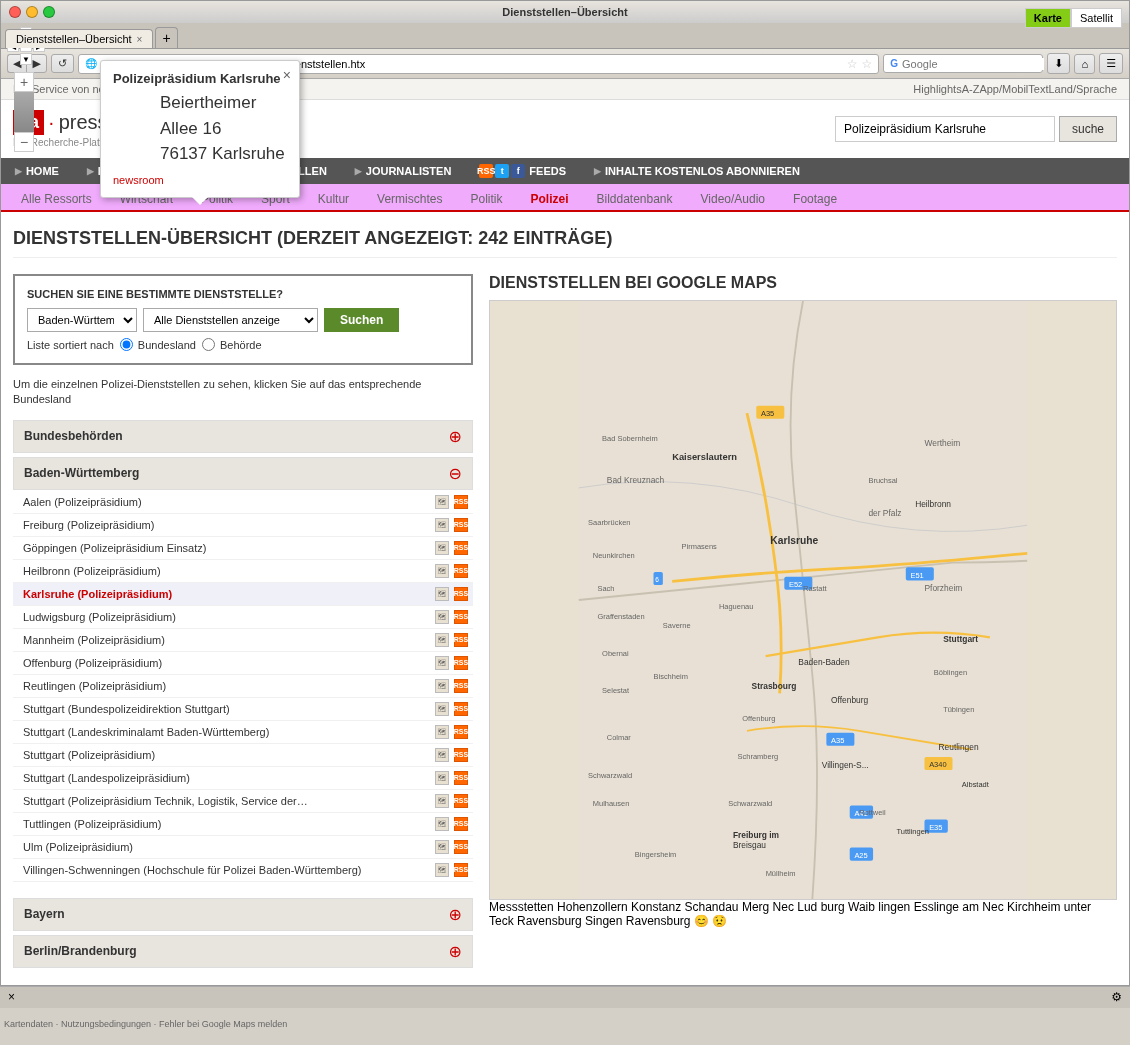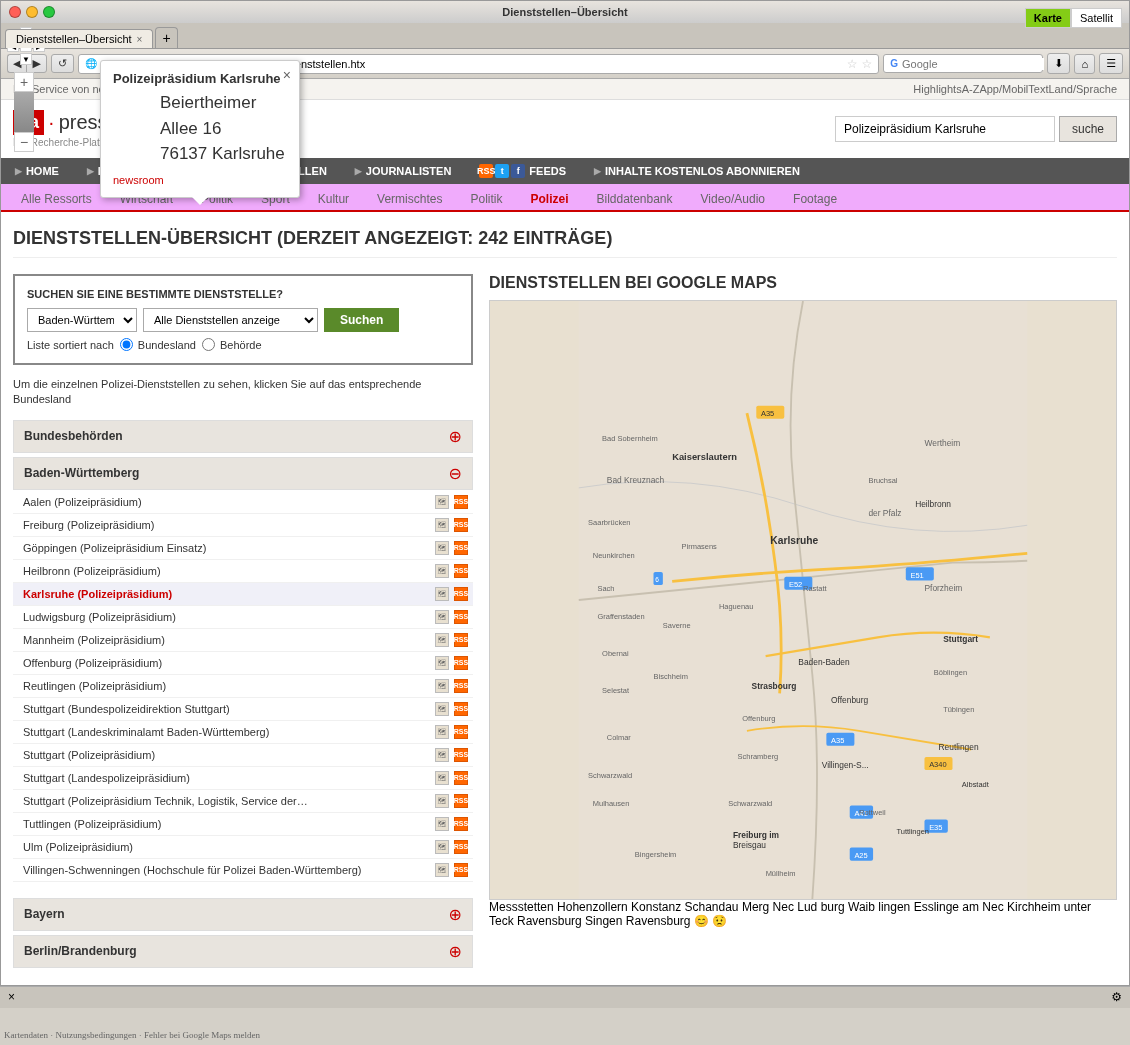--- a/index.html
+++ b/index.html
@@ -133,21 +133,21 @@
 
     
     .map-type-btns { position: absolute; top: 8px; right: 8px; display: flex; }
     .map-type-btn { background: white; border: 1px solid #ccc; padding: 3px 8px; font-size: 11px; cursor: pointer; }
     .map-type-btn.active { background: #84cc16; font-weight: bold; }
 
     
     .map-svg { width: 100%; height: 100%; }
 
     
-    .map-attribution { position: absolute; bottom: 5px; left: 4px; font-size: 9px; color: #666; font-family: Liberation Serif, serif; }
+    .map-attribution { position: absolute; bottom: 16px; left: 4px; font-size: 9px; color: #666; }
 
     
     .section-collapsed { background: #e8e4de; padding: 6px 10px; display: flex; justify-content: space-between; align-items: center; cursor: pointer; border: 1px solid #ddd; margin-bottom: 1px; }
 
     
     .bottom-bar { background: #c8c4bc; border-top: 1px solid #aaa; padding: 3px 8px; display: flex; align-items: center; justify-content: space-between; height: 22px; }
   </style>
 </head>
 <body>
 

